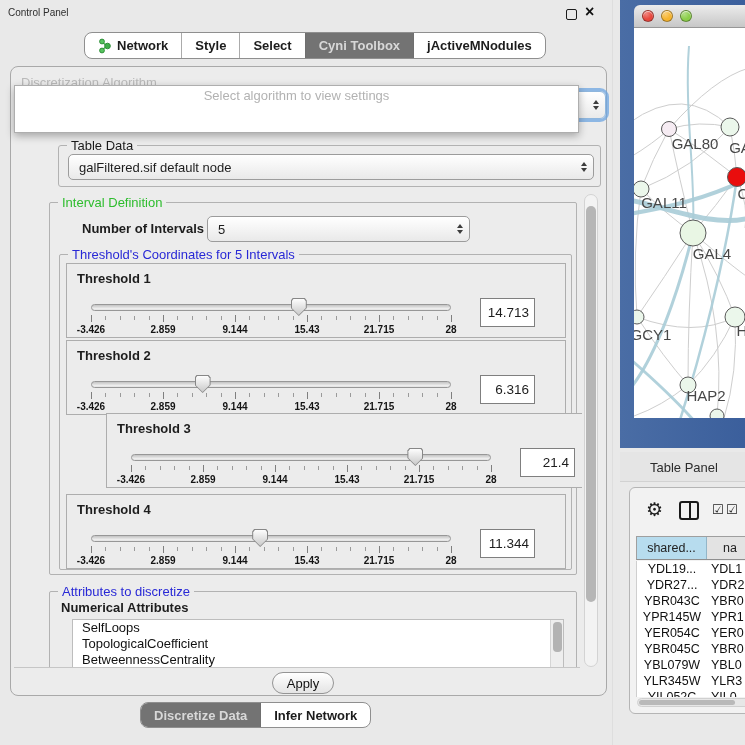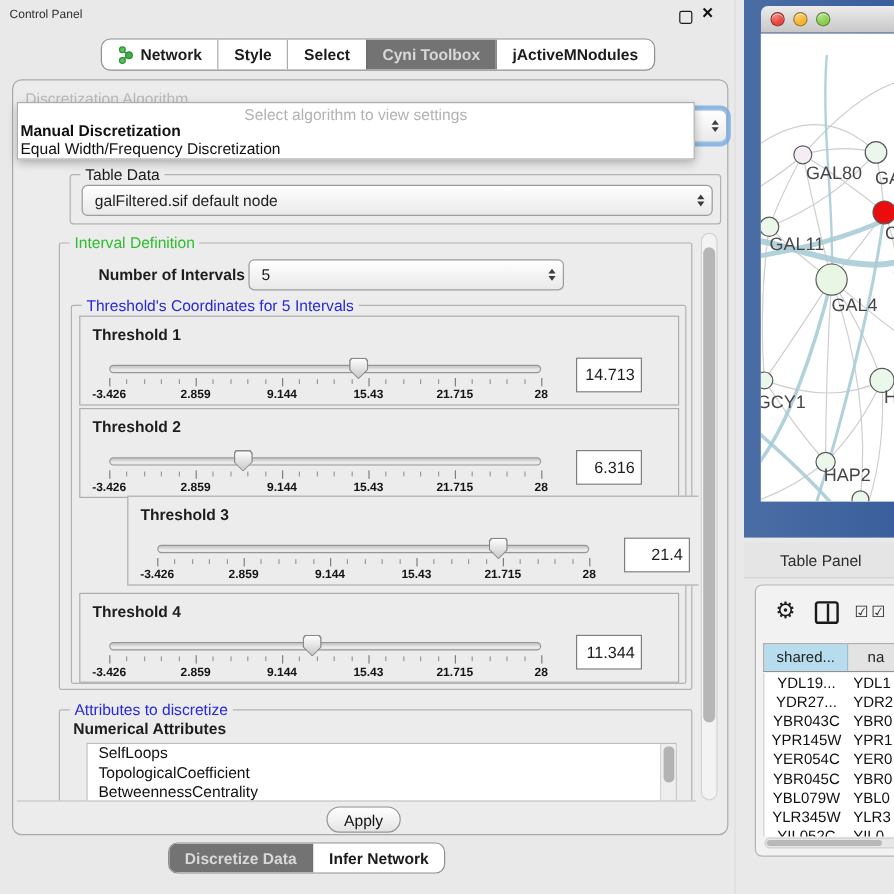--- a/index.html
+++ b/index.html
@@ -157,24 +157,20 @@
     <div class="grp-label dim">Discretization Algorithm</div>
     <div class="algo-combo">
       <span class="stepper">
           <i class="up"></i>
           <i class="dn"></i>
         </span>
     </div>
 
     <div class="popup">
       <div class="pop-hint">Select algorithm to view settings</div>
-      <div id="popup-options">
-          <div class="popopt hl">Manual Discretization</div>
-          <div class="popopt">Equal Width/Frequency Discretization</div>
-        </div>
     </div>
 
     <div class="td-grp">
       <span class="grp-cap black">Table Data</span>
       <div class="combo td-combo">
         <span class="combo-txt">galFiltered.sif default node</span>
         <span class="stepper">
             <i class="up"></i>
             <i class="dn"></i>
           </span>

